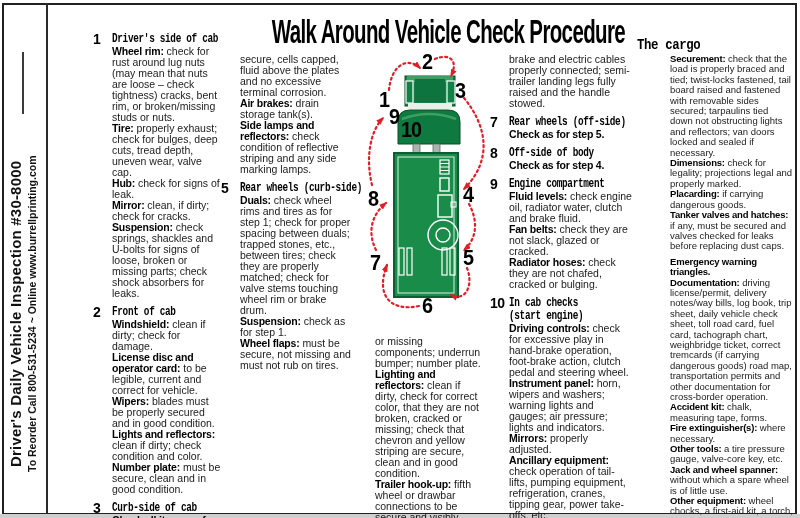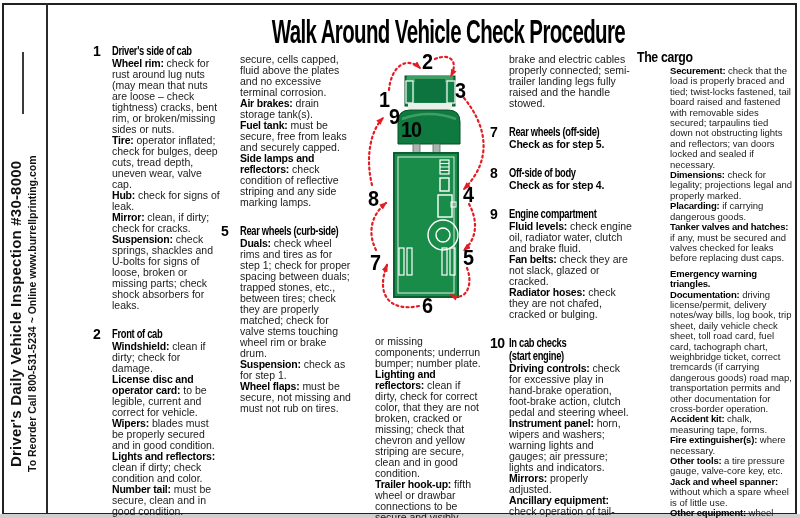--- a/index.html
+++ b/index.html
@@ -13,21 +13,21 @@
   .sb-sub{left:26px;top:472px;font-size:10.5px;font-weight:700;}
   .sb-line{position:absolute;left:22px;top:52px;width:1.5px;height:62px;background:#3a3a3a;}
   .title{position:absolute;left:178px;top:13px;width:494px;margin:0;text-align:center;
          font-size:33px;font-weight:800;color:#000;letter-spacing:-1px;white-space:nowrap;
          transform:scaleX(.62);transform-origin:50% 50%;}
   .col{position:absolute;}
   .col .block{position:relative;padding-left:19px;}
   .col .block + .block{margin-top:6px;}
   .col.flat .block{padding-left:0;}
   .num{position:absolute;left:0;top:-1px;font-weight:800;font-size:14px;letter-spacing:-.5px;color:#000;}
-  .head{margin:16px 0 1px 0;line-height:12px;}
+  .head{margin:4px 0 1px 0;line-height:12px;font-family:Liberation Mono, monospace;}
   .ht{display:inline-block;white-space:nowrap;font-weight:800;font-size:12px;letter-spacing:-.4px;
       color:#000;transform:scaleX(.78);transform-origin:0 100%;line-height:12px;}
   .ht2{font-size:14px;transform:scaleX(.88);line-height:15px;}
   .it{margin:0;font-size:10.5px;line-height:11px;}
   .it b{letter-spacing:-.2px;color:#000;}
   .col-right .it{font-size:9.5px;line-height:10.4px;margin-left:33px;}
   .col-right .block + .block{margin-top:5px;}
   .diagram{position:absolute;left:363px;top:52px;width:142px;height:278px;}
   .diagram svg{position:absolute;left:0;top:0;}
   .dn{position:absolute;font-weight:800;font-size:22px;line-height:20px;letter-spacing:-1px;
@@ -46,46 +46,45 @@
     <div class="rot sb-sub">To Reorder Call 800-531-5234 ~ Online www.burrellprinting.com</div>
     <div class="sb-divider"></div>
   </div>
 
   <h1 class="title">Walk Around Vehicle Check Procedure</h1>
 
   <div class="col" style="left:93px;top:28px;width:128px">
       <div class="block">
         <span class="num">1</span>
         <div class="head"><span class="ht">Driver's side of cab</span></div>
-        <p class="it"><b>Wheel rim:</b> <span>check for rust around lug nuts (may mean that nuts are loose – check tightness) cracks, bent rim, or broken/missing sides or nuts.</span></p>
-        <p class="it"><b>Tire:</b> <span>operator inflated; check for bulges, deep cuts, tread depth, uneven wear, valve cap.</span></p>
+        <p class="it"><b>Wheel rim:</b> <span>check for rust around lug nuts (may mean that nuts are loose – check tightness) cracks, bent rim, or broken/missing studs or nuts.</span></p>
+        <p class="it"><b>Tire:</b> <span>properly exhaust; check for bulges, deep cuts, tread depth, uneven wear, valve cap.</span></p>
         <p class="it"><b>Hub:</b> <span>check for signs of leak.</span></p>
         <p class="it"><b>Mirror:</b> <span>clean, if dirty; check for cracks.</span></p>
         <p class="it"><b>Suspension:</b> <span>check springs, shackles and U-bolts for signs of loose, broken or missing parts; check shock absorbers for leaks.</span></p>
       </div>
       <div class="block">
         <span class="num">2</span>
         <div class="head"><span class="ht">Front of cab</span></div>
         <p class="it"><b>Windshield:</b> <span>clean if dirty; check for damage.</span></p>
         <p class="it"><b>License disc and operator card:</b> <span>to be legible, current and correct for vehicle.</span></p>
         <p class="it"><b>Wipers:</b> <span>blades must be properly secured and in good condition.</span></p>
         <p class="it"><b>Lights and reflectors:</b> <span>clean if dirty; check condition and color.</span></p>
-        <p class="it"><b>Number tail:</b> <span>must be secure, clean and in good condition.</span></p>
+        <p class="it"><b>Number plate:</b> <span>must be secure, clean and in good condition.</span></p>
       </div>
       <div class="block">
         <span class="num">3</span>
         <div class="head"><span class="ht">Curb-side of cab</span></div>
         <p class="it"><b>Check all items as for driver's side.</b></p>
       </div>
     </div>
   <div class="col" style="left:221px;top:54px;width:132px">
       <div class="block">
         <p class="it"><span>secure, cells capped, fluid above the plates and no excessive terminal corrosion.</span></p>
         <p class="it"><b>Air brakes:</b> <span>drain storage tank(s).</span></p>
-        <p class="it"><b>Fuel tank:</b> <span>must be secure, free from leaks and securely capped.</span></p>
         <p class="it"><b>Side lamps and reflectors:</b> <span>check condition of reflective striping and any side marking lamps.</span></p>
       </div>
       <div class="block">
         <span class="num">5</span>
         <div class="head"><span class="ht">Rear wheels (curb-side)</span></div>
         <p class="it"><b>Duals:</b> <span>check wheel rims and tires as for step 1; check for proper spacing between duals; trapped stones, etc., between tires; check they are properly matched; check for valve stems touching wheel rim or brake drum.</span></p>
         <p class="it"><b>Suspension:</b> <span>check as for step 1.</span></p>
         <p class="it"><b>Wheel flaps:</b> <span>must be secure, not missing and must not rub on tires.</span></p>
       </div>
     </div>

